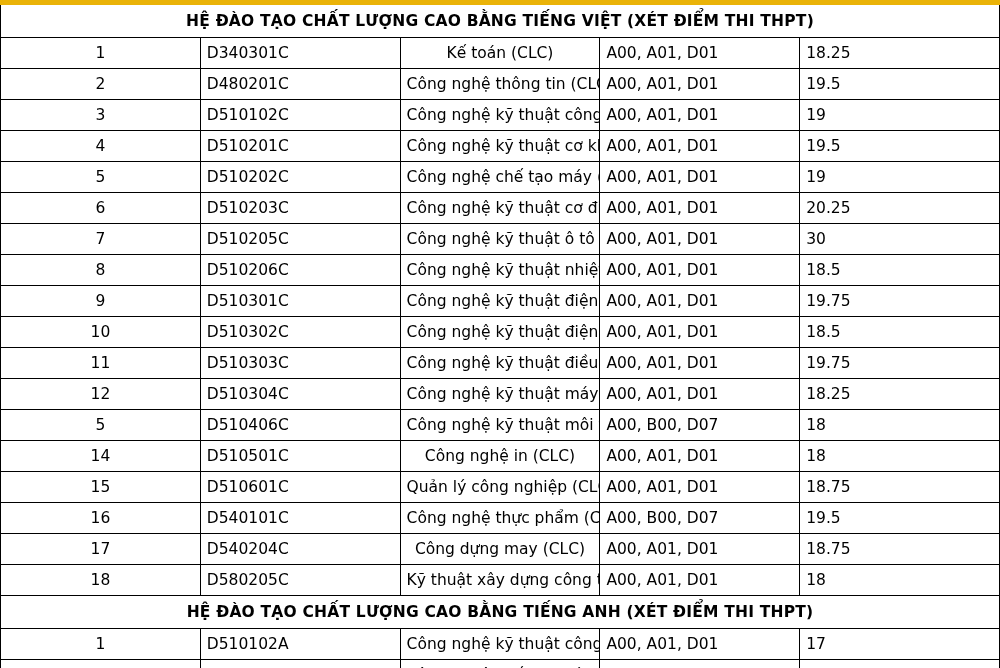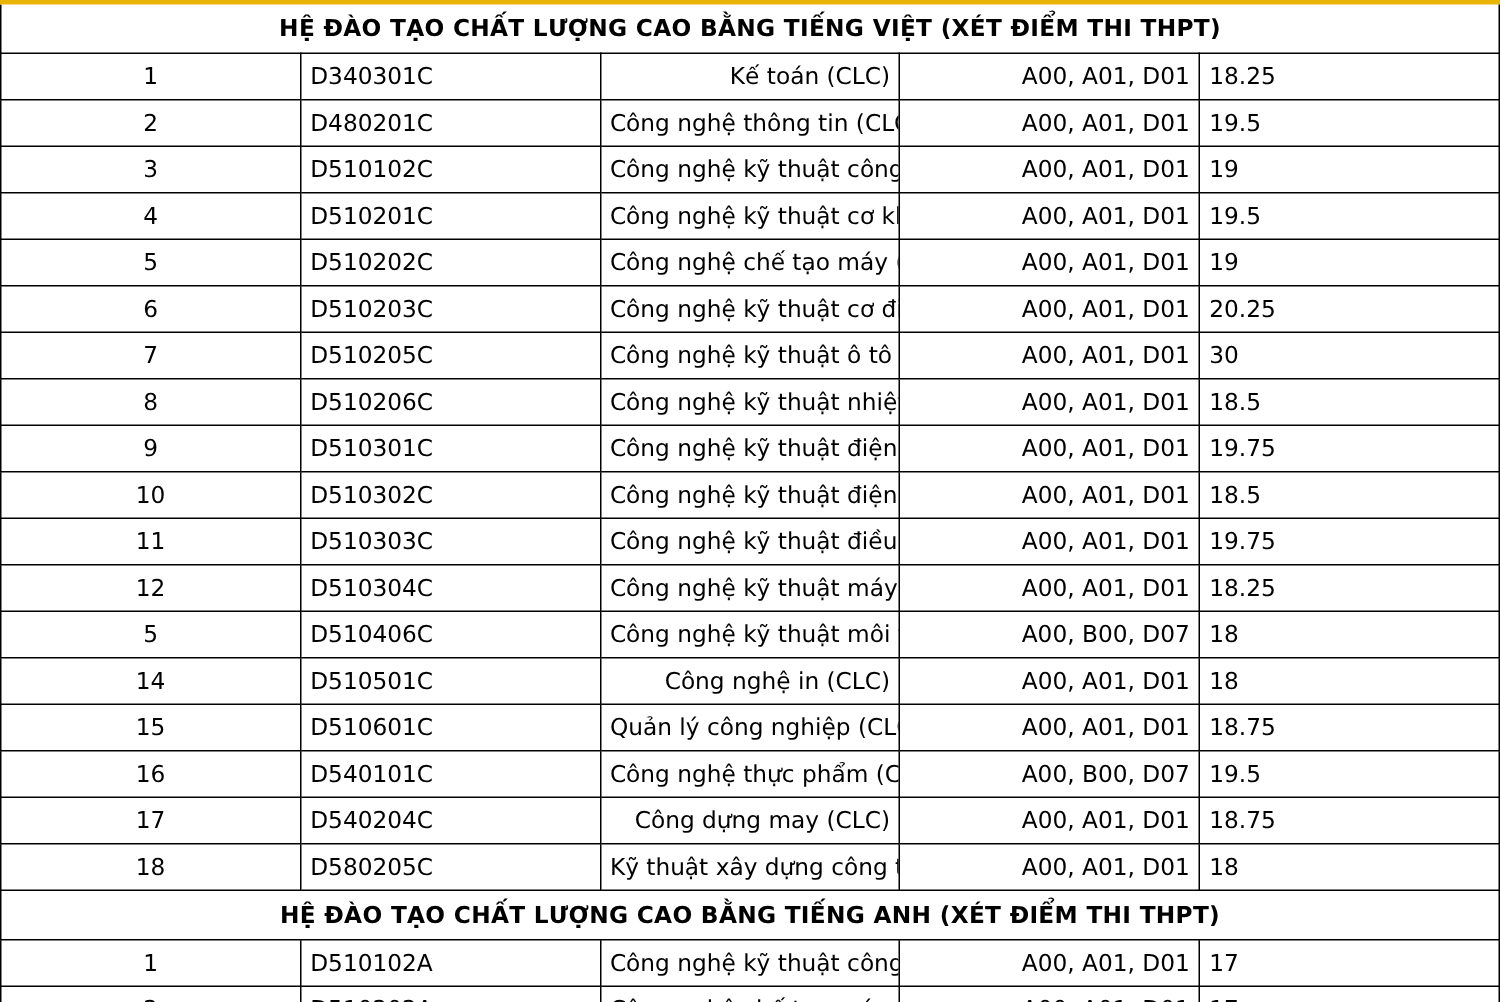--- a/index.html
+++ b/index.html
@@ -23,30 +23,30 @@
   table.score-table td {
     border: 1px solid #000000;
     padding: 2px 6px;
     height: 26px;
     vertical-align: middle;
     white-space: nowrap;
     overflow: hidden;
   }
   .col-no   { width: 56px;  text-align: center; }
   .col-code { width: 124px; }
-  .col-name { width: 506px; text-align: right; padding-left: 8px; }
-  .col-block{ width: 182px; text-align: right; padding-left: 8px; }
+  .col-name { width: 506px; text-align: center; padding-left: 8px; }
+  .col-block{ width: 182px; text-align: left; padding-left: 8px; }
   .col-score{ width: 128px; text-align: left; }
   tr.section-row td {
     text-align: center;
     font-weight: bold;
     letter-spacing: 0.2px;
     height: 28px;
   }
-  tr.first-row td { border-top: 3px solid #eab308; }
+  tr.first-row td { border-top: 5px solid #eab308; }
 </style>
 </head>
 <body>
 
 <table class="score-table">
   <tbody id="table-body">
       <tr class="section-row first-row">
         <td colspan="5">HỆ ĐÀO TẠO CHẤT LƯỢNG CAO BẰNG TIẾNG VIỆT (XÉT ĐIỂM THI THPT)</td>
       </tr>
       <tr>

